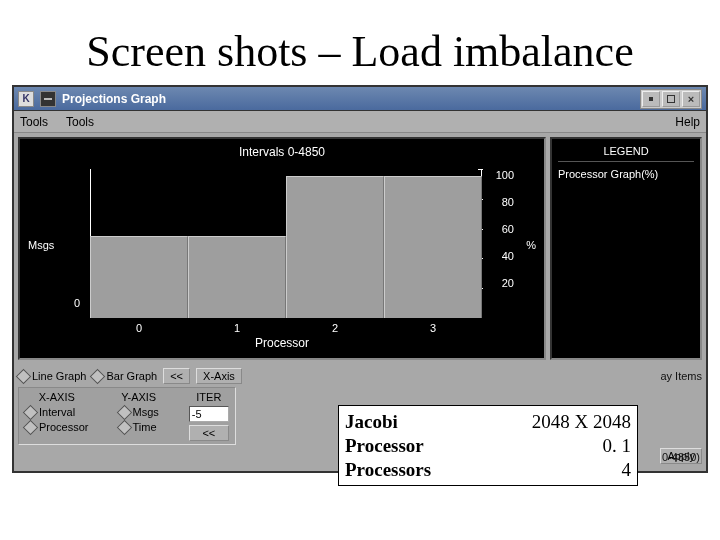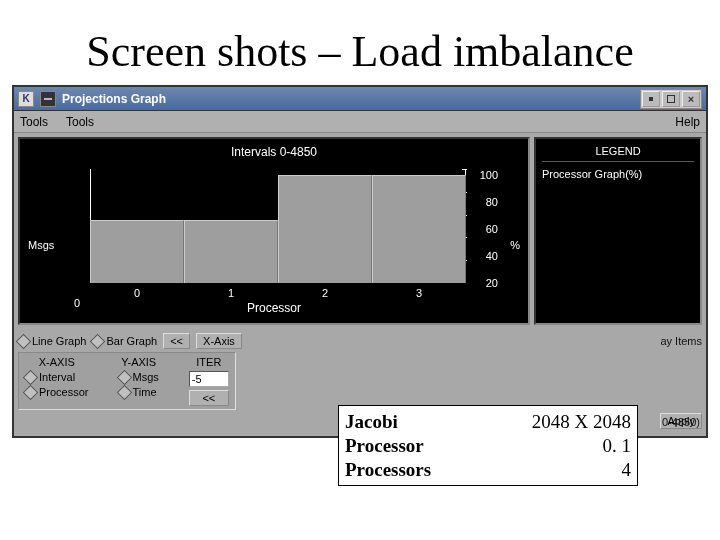--- a/index.html
+++ b/index.html
@@ -73,21 +73,21 @@
     display:flex;
     gap: 4px;
     padding: 4px;
     background: #a8a8a8;
   }
   .chart-panel {
     flex: 1;
     background: #000;
     border: 2px inset #888;
     position: relative;
-    height: 188px;
+    height: 223px;
     color: #fff;
     font-size: 11px;
   }
   .chart-title {
     position:absolute; top:6px; left:0; right:0; text-align:center;
     font-size: 12px;
   }
   .msgs-label { position:absolute; left:8px; top:100px; }
   .pct-label { position:absolute; right:8px; top:100px; }
   .y0-label { position:absolute; left:54px; top:158px; font-size:11px;}
@@ -109,21 +109,21 @@
     background: #9e9e9e;
     margin: 0;
     border-top:1px solid #ccc;
     border-left:1px solid #ccc;
     border-right:1px solid #777;
   }
   .plot .xtick {
     position:absolute; bottom:-16px; font-size:11px; transform:translateX(-50%);
   }
   .legend-panel {
-    width: 168px;
+    width: 152px;
     background: #000;
     border: 2px inset #888;
     color: #fff;
     font-size: 11px;
     padding: 6px;
   }
   .legend-panel .legend-title { text-align:center; border-bottom:1px solid #555; padding-bottom:4px; margin-bottom:6px; font-size:11px;}
   .controls {
     padding: 4px;
     background: #a8a8a8;

